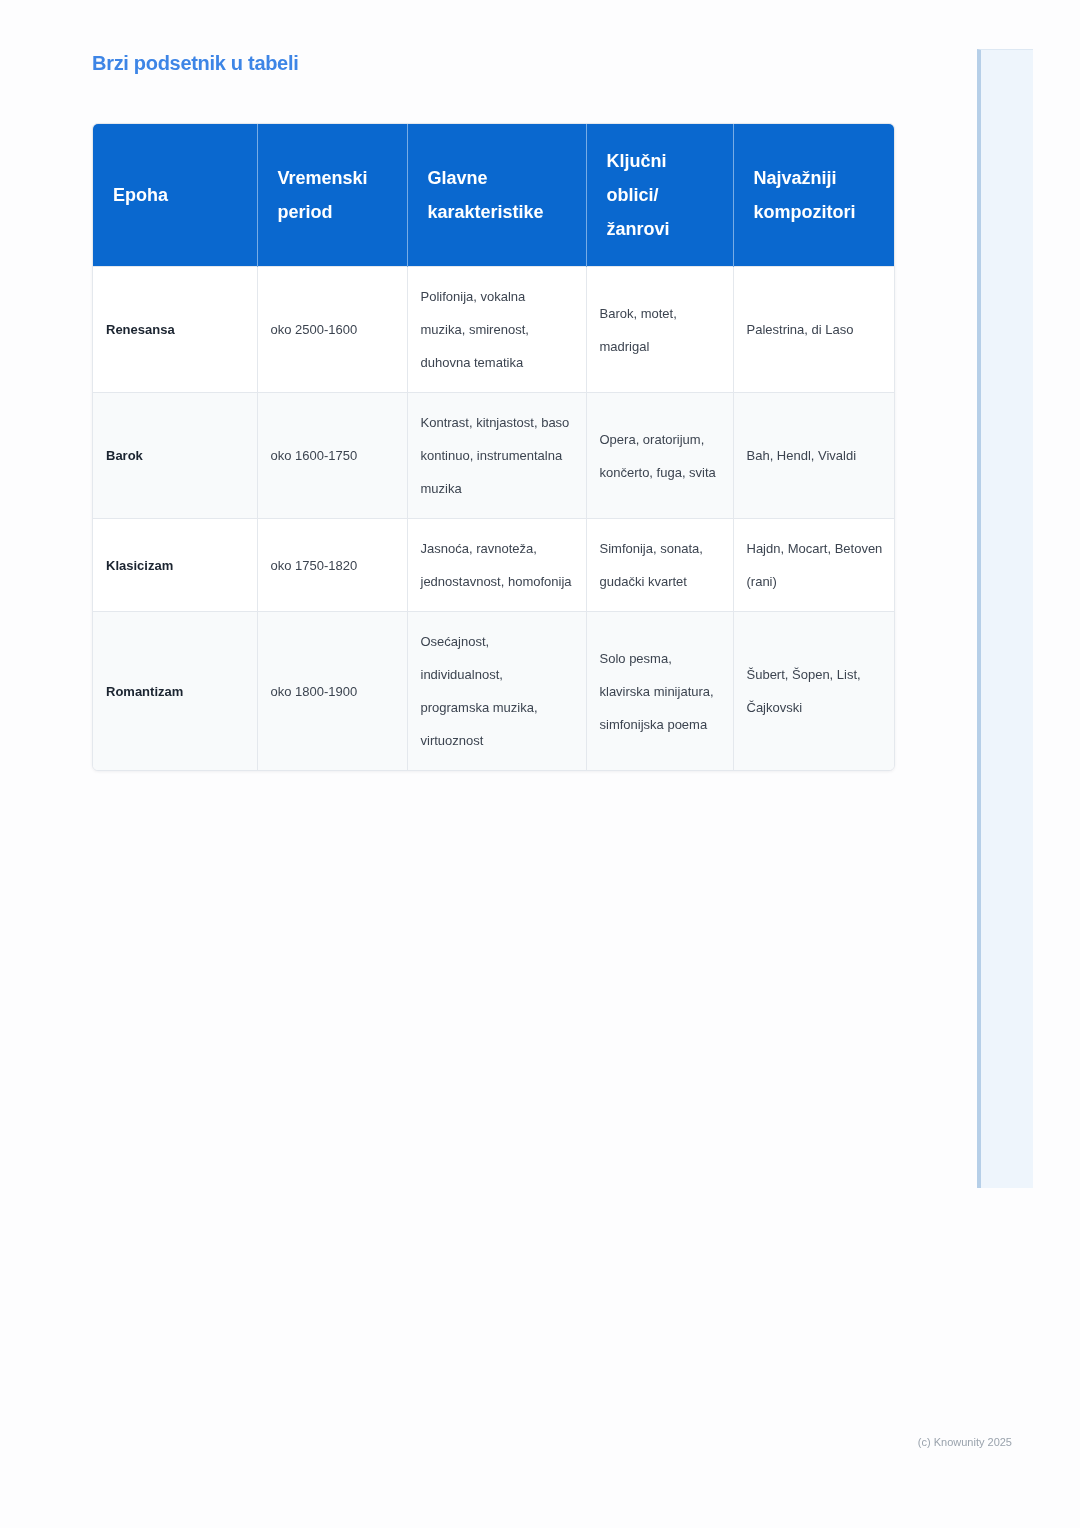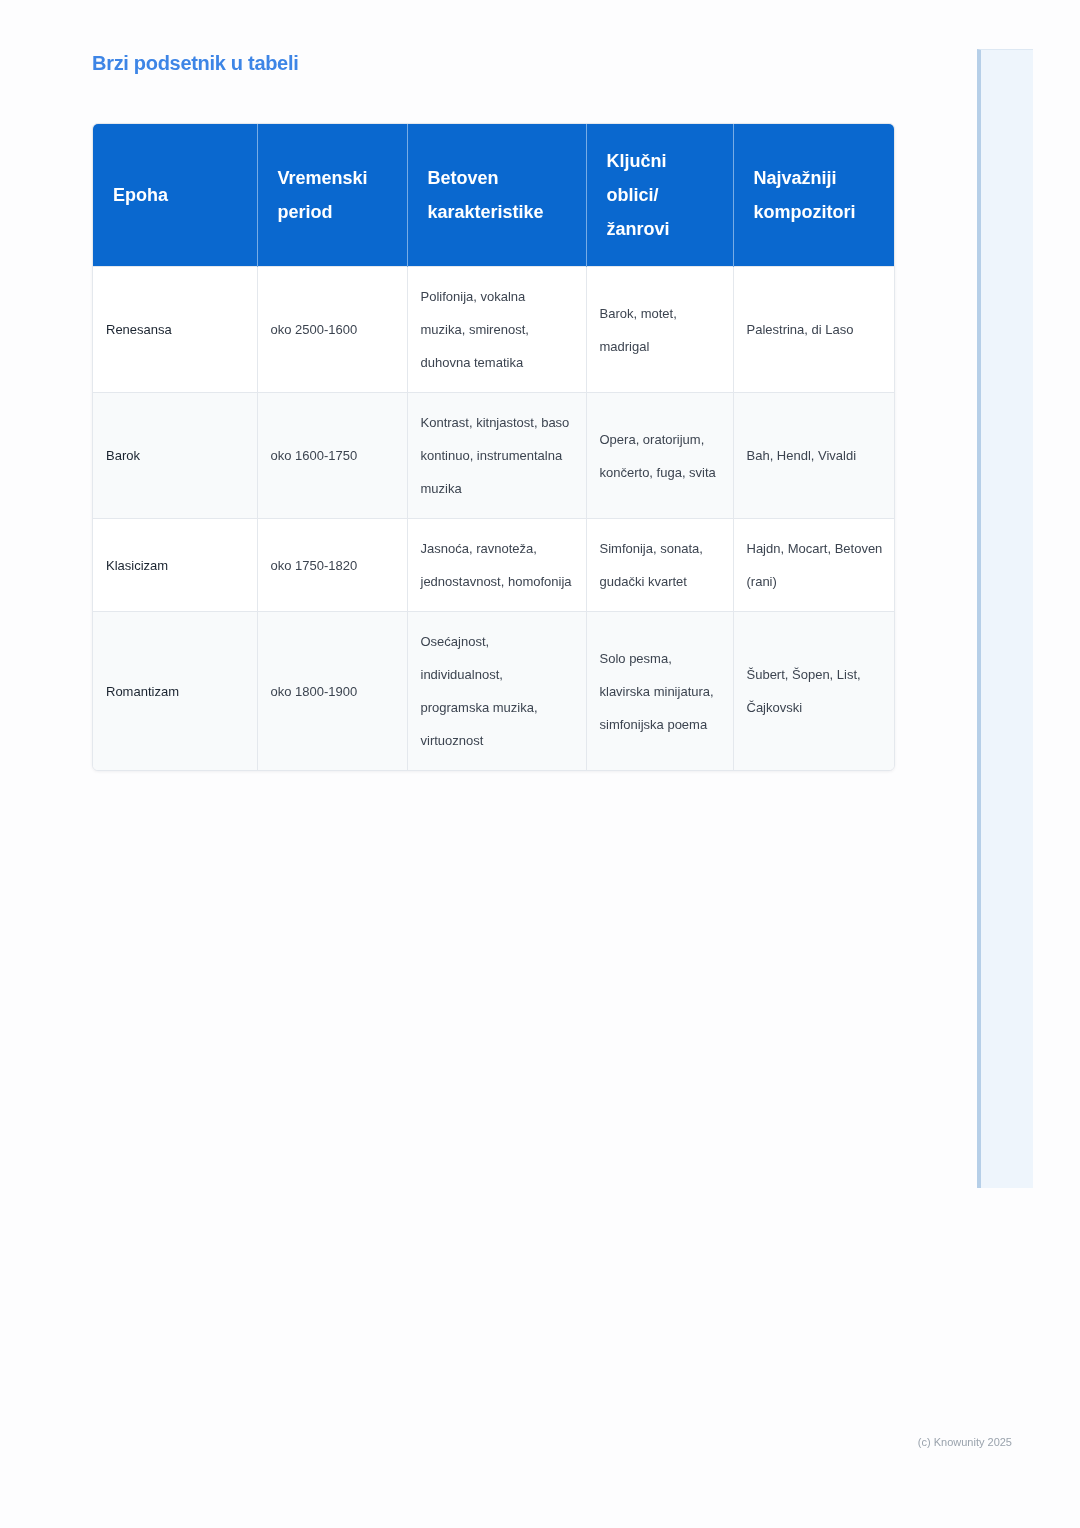--- a/index.html
+++ b/index.html
@@ -60,21 +60,21 @@
     vertical-align: middle;
     padding: 13px;
     line-height: 33px;
     border-top: 1px solid #e4e8ed;
     border-left: 1px solid #e4e8ed;
     background: #ffffff;
   }
   table.epochs tbody td:first-child { border-left: none; }
   table.epochs tbody tr:nth-child(even) td { background: #f8fafb; }
   table.epochs tbody td.epoch-name {
-    font-weight: 400;
+    font-weight: 700;
     color: #1b2430;
   }
   .side-panel {
     position: absolute;
     left: 977px;
     top: 49px;
     width: 56px;
     height: 1139px;
     background: #eef5fc;
     border-left: 4px solid #b6cfe8;
@@ -101,21 +101,21 @@
         <col style="width:164px">
         <col style="width:150px">
         <col style="width:179px">
         <col style="width:147px">
         <col style="width:163px">
       </colgroup>
       <thead>
         <tr>
           <th>Epoha</th>
           <th>Vremenski period</th>
-          <th>Betoven karakteristike</th>
+          <th>Glavne karakteristike</th>
           <th>Ključni oblici/žanrovi</th>
           <th>Najvažniji kompozitori</th>
         </tr>
       </thead>
       <tbody>
         <tr>
           <td class="epoch-name">Renesansa</td>
           <td>oko 2500-1600</td>
           <td>Polifonija, vokalna muzika, smirenost, duhovna tematika</td>
           <td>Barok, motet, madrigal</td>

